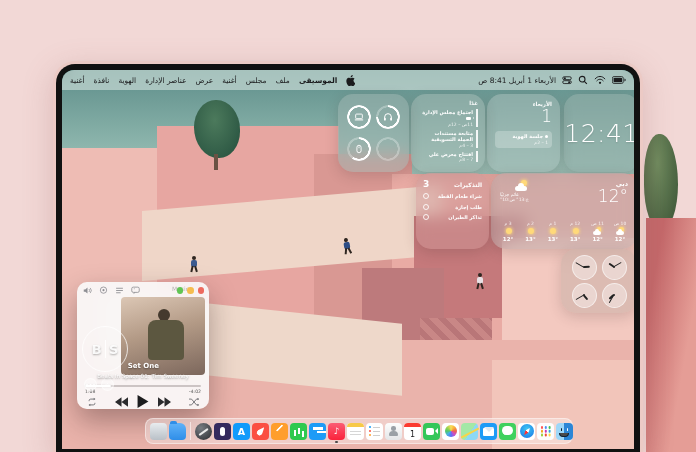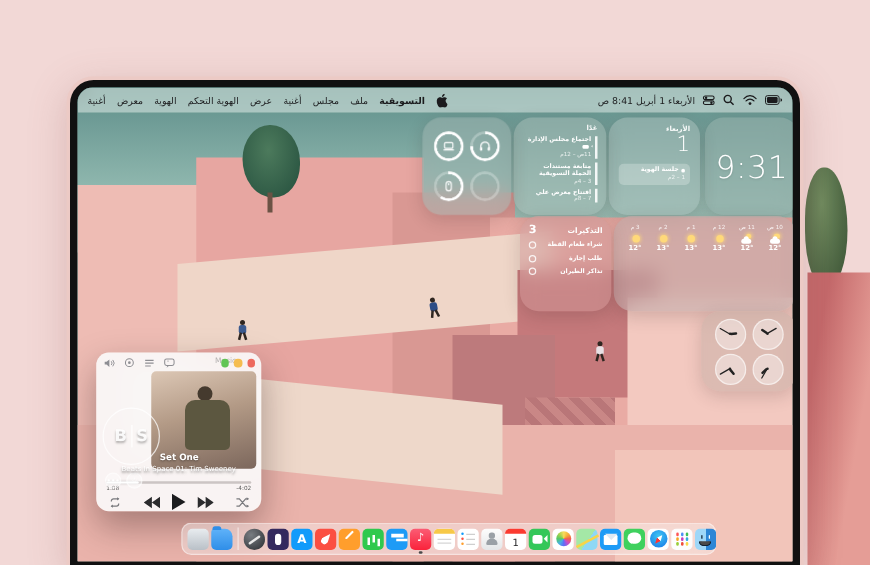--- a/index.html
+++ b/index.html
@@ -248,28 +248,28 @@
           <i class="pb"></i>
           <i class="pl1"></i>
           <i class="pl2"></i>
         </div>
 
       <div class="abs menubar">
         <div class="menus">
           <svg class="sicon" style="width:9px;height:11px;fill:#1b1b1d" viewBox="0 0 14 17">
               <path d="M11.6 9c0-2 1.6-3 1.7-3.1-1-1.4-2.4-1.6-2.9-1.6-1.2-.1-2.4.7-3 .7-.6 0-1.6-.7-2.6-.7C3.4 4.3 2 5 1.3 6.2c-1.6 2.7-.4 6.7 1.1 8.9.7 1 1.6 2.2 2.7 2.2 1.1 0 1.5-.7 2.8-.7s1.7.7 2.8.7c1.2 0 1.9-1.1 2.6-2.1.8-1.2 1.1-2.4 1.2-2.4 0 0-2.2-.9-2.9-3.8zM9.6 2.8c.6-.7 1-1.7.9-2.8-.9 0-1.9.6-2.5 1.3-.5.6-1 1.6-.9 2.6 1 .1 2-.5 2.5-1.1z"></path>
             </svg>
-          <span class="m app">التسويقية</span>
+          <span class="m app">الموسيقى</span>
           <span class="m">ملف</span>
           <span class="m">مجلس</span>
           <span class="m">أغنية</span>
           <span class="m">عرض</span>
-          <span class="m">الهوية التحكم</span>
+          <span class="m">عناصر الإدارة</span>
           <span class="m">الهوية</span>
-          <span class="m">معرض</span>
+          <span class="m">نافذة</span>
           <span class="m">أغنية</span>
         </div>
         <div class="status">
           <span dir="rtl">الأربعاء 1 أبريل 8:41 ص</span>
           <svg class="sicon" viewBox="0 0 14 12">
               <g fill="none" stroke="#1b1b1d" stroke-width="1.2">
                 <rect x="1" y="1.5" width="12" height="4" rx="2"></rect>
                 <rect x="1" y="7" width="12" height="4" rx="2"></rect>
               </g>
               <circle cx="4" cy="3.5" r="1.4" fill="#1b1b1d"></circle>
@@ -288,21 +288,21 @@
             </svg>
           <svg class="sicon" style="width:14px" viewBox="0 0 18 10">
               <rect x=".5" y=".5" width="14" height="9" rx="2.2" fill="none" stroke="#1b1b1d"></rect>
               <rect x="2" y="2" width="11" height="6" rx="1.2" fill="#1b1b1d"></rect>
               <path d="M16 3.2v3.6c1-.3 1.6-1 1.6-1.8S17 3.5 16 3.2z" fill="#1b1b1d"></path>
             </svg>
         </div>
       </div>
 
       <div class="abs widget wg-clock">
-        <span class="time">9:31</span>
+        <span class="time">12:41</span>
       </div>
 
       <div class="abs widget wg-calday">
         <div class="wd">الأربعاء</div>
         <div class="dy">1</div>
         <div class="ev-pill">
           <div class="t1">
               <span class="ev-dot"></span>
               <span>جلسة الهوية</span>
             </div>
@@ -343,20 +343,34 @@
         <div class="ring r0"></div>
         <div class="ring r60">
           <svg viewBox="0 0 12 12">
               <rect x="3.5" y="1.5" width="5" height="9" rx="2.5" fill="none" stroke="#fff" stroke-width="1.1"></rect>
               <path d="M6 3v2" stroke="#fff" stroke-width="1.1"></path>
             </svg>
         </div>
       </div>
 
       <div class="abs widget wg-weather">
+        <div class="wx-top">
+          <div>
+            <div class="wx-city">دبي</div>
+            <div class="wx-temp">12°</div>
+          </div>
+          <div class="wx-side">
+            <div class="wic wic-big partly">
+                <i class="sun-core abs"></i>
+                <i class="cloud abs"></i>
+              </div>
+            <div class="wx-cond">غائم جزئيًا</div>
+            <div class="wx-hl">ع:13° ص:10°</div>
+          </div>
+        </div>
         <div class="wx-row">
           <div class="wx-h">
               <div class="hh">10 ص</div>
               <div class="wic partly">
                 <i class="sun-core abs"></i>
                 <i class="cloud abs"></i>
               </div>
               <div class="ht">12°</div>
             </div>
           <div class="wx-h">

